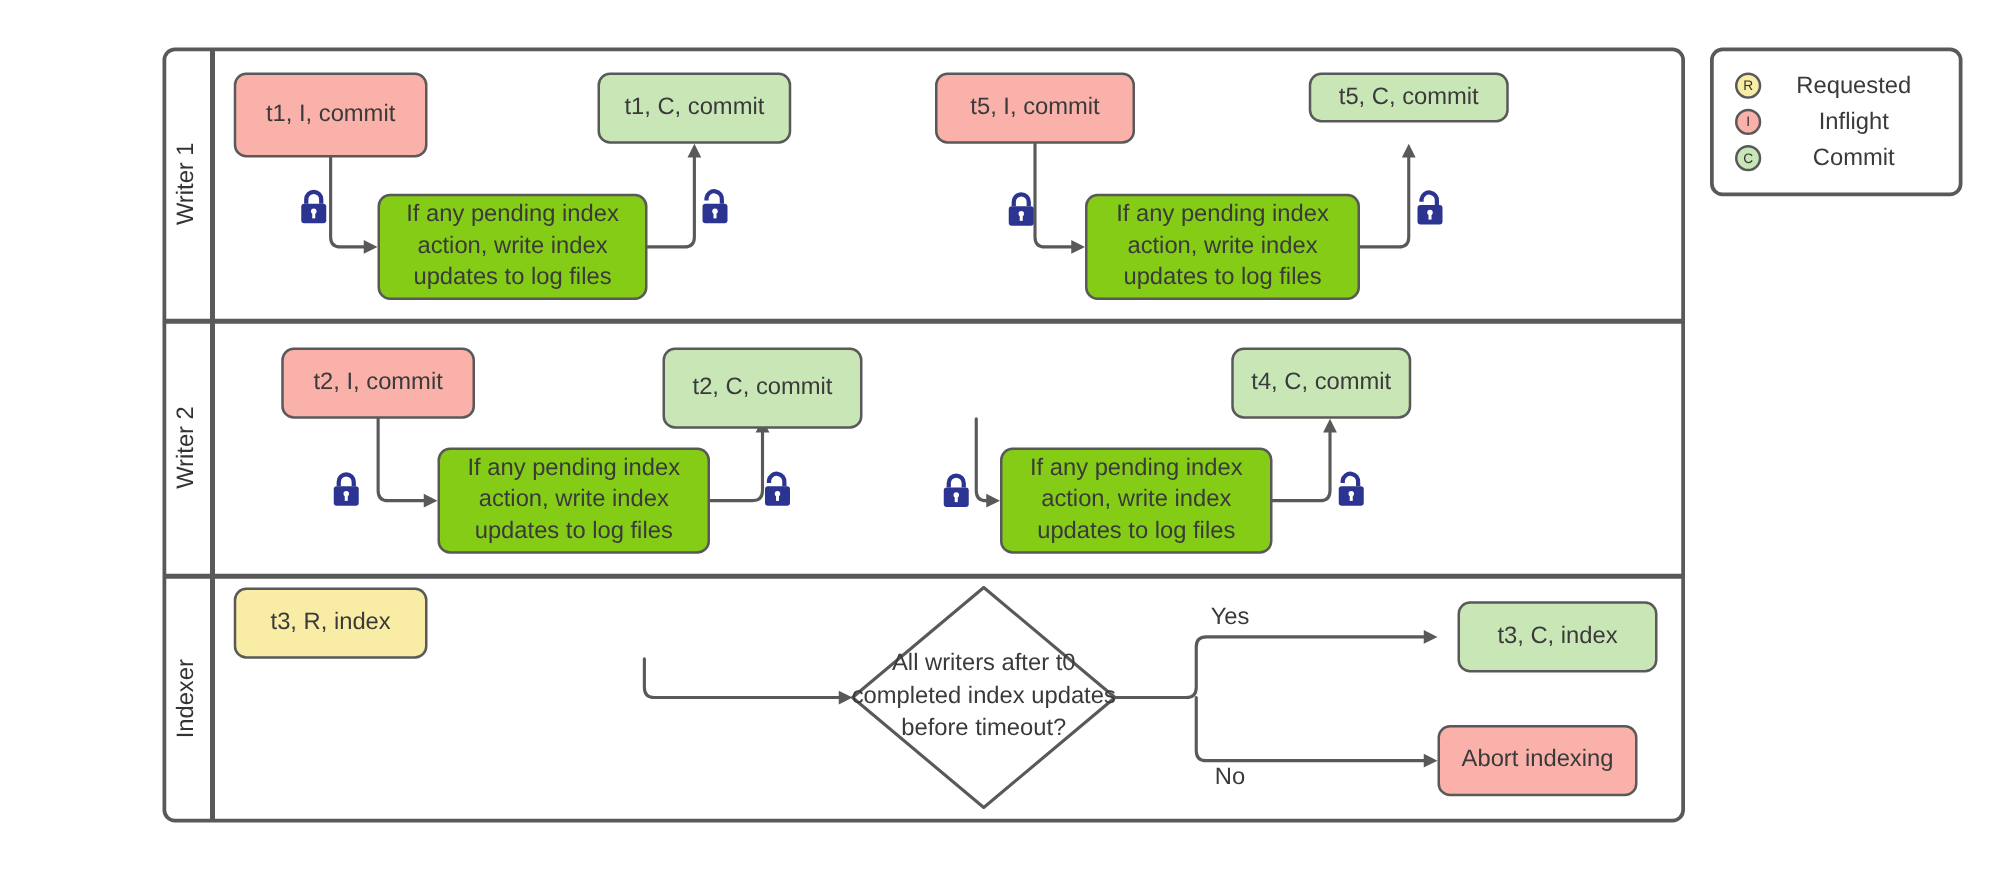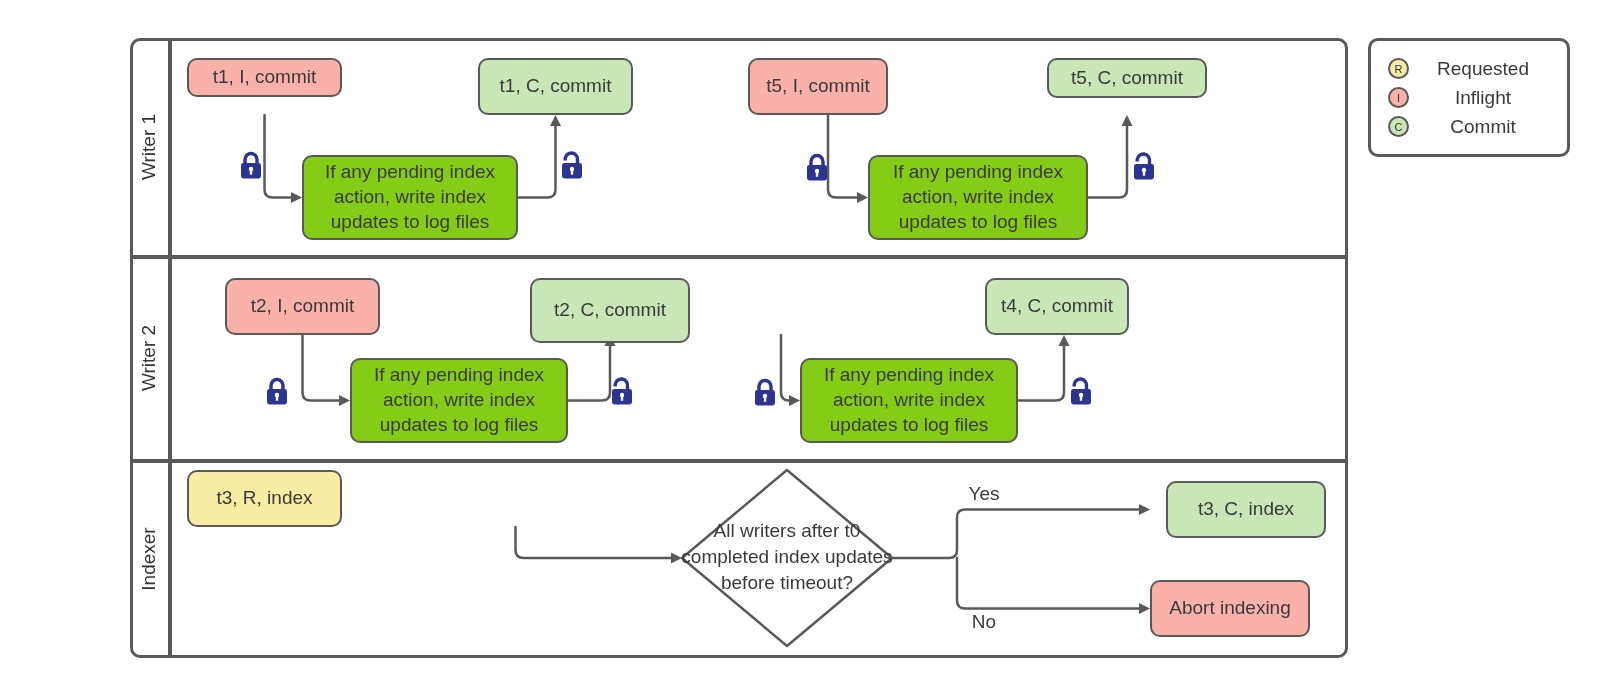--- a/index.html
+++ b/index.html
@@ -113,26 +113,26 @@
     <use href="#lockClosed" x="251" y="165"></use>
     <use href="#lockOpen" x="572" y="165"></use>
     <use href="#lockClosed" x="817" y="167"></use>
     <use href="#lockOpen" x="1144" y="166"></use>
     <use href="#lockClosed" x="277" y="391"></use>
     <use href="#lockOpen" x="622" y="391"></use>
     <use href="#lockClosed" x="765" y="392"></use>
     <use href="#lockOpen" x="1081" y="391"></use>
   </svg>
 
-  <div class="node pink" style="left:187px;top:58px;width:155px;height:39px;">t1, I, commit</div>
+  <div class="node pink" style="left:187px;top:58px;width:155px;height:68px;">t1, I, commit</div>
   <div class="node white pre" style="left:302px;top:155px;width:216px;height:85px;">If any pending index
 action, write index
 updates to log files</div>
   <div class="node green" style="left:478px;top:58px;width:155px;height:57px;">t1, C, commit</div>
-  <div class="node pink" style="left:748px;top:58px;width:140px;height:57px;">t5, I, commit</div>
+  <div class="node pink" style="left:748px;top:58px;width:160px;height:57px;">t5, I, commit</div>
   <div class="node white pre" style="left:868px;top:155px;width:220px;height:85px;">If any pending index
 action, write index
 updates to log files</div>
   <div class="node green" style="left:1047px;top:58px;width:160px;height:40px;">t5, C, commit</div>
 
   <div class="node pink" style="left:225px;top:278px;width:155px;height:57px;">t2, I, commit</div>
   <div class="node white pre" style="left:350px;top:358px;width:218px;height:85px;">If any pending index
 action, write index
 updates to log files</div>
   <div class="node green" style="left:530px;top:278px;width:160px;height:65px;">t2, C, commit</div>

